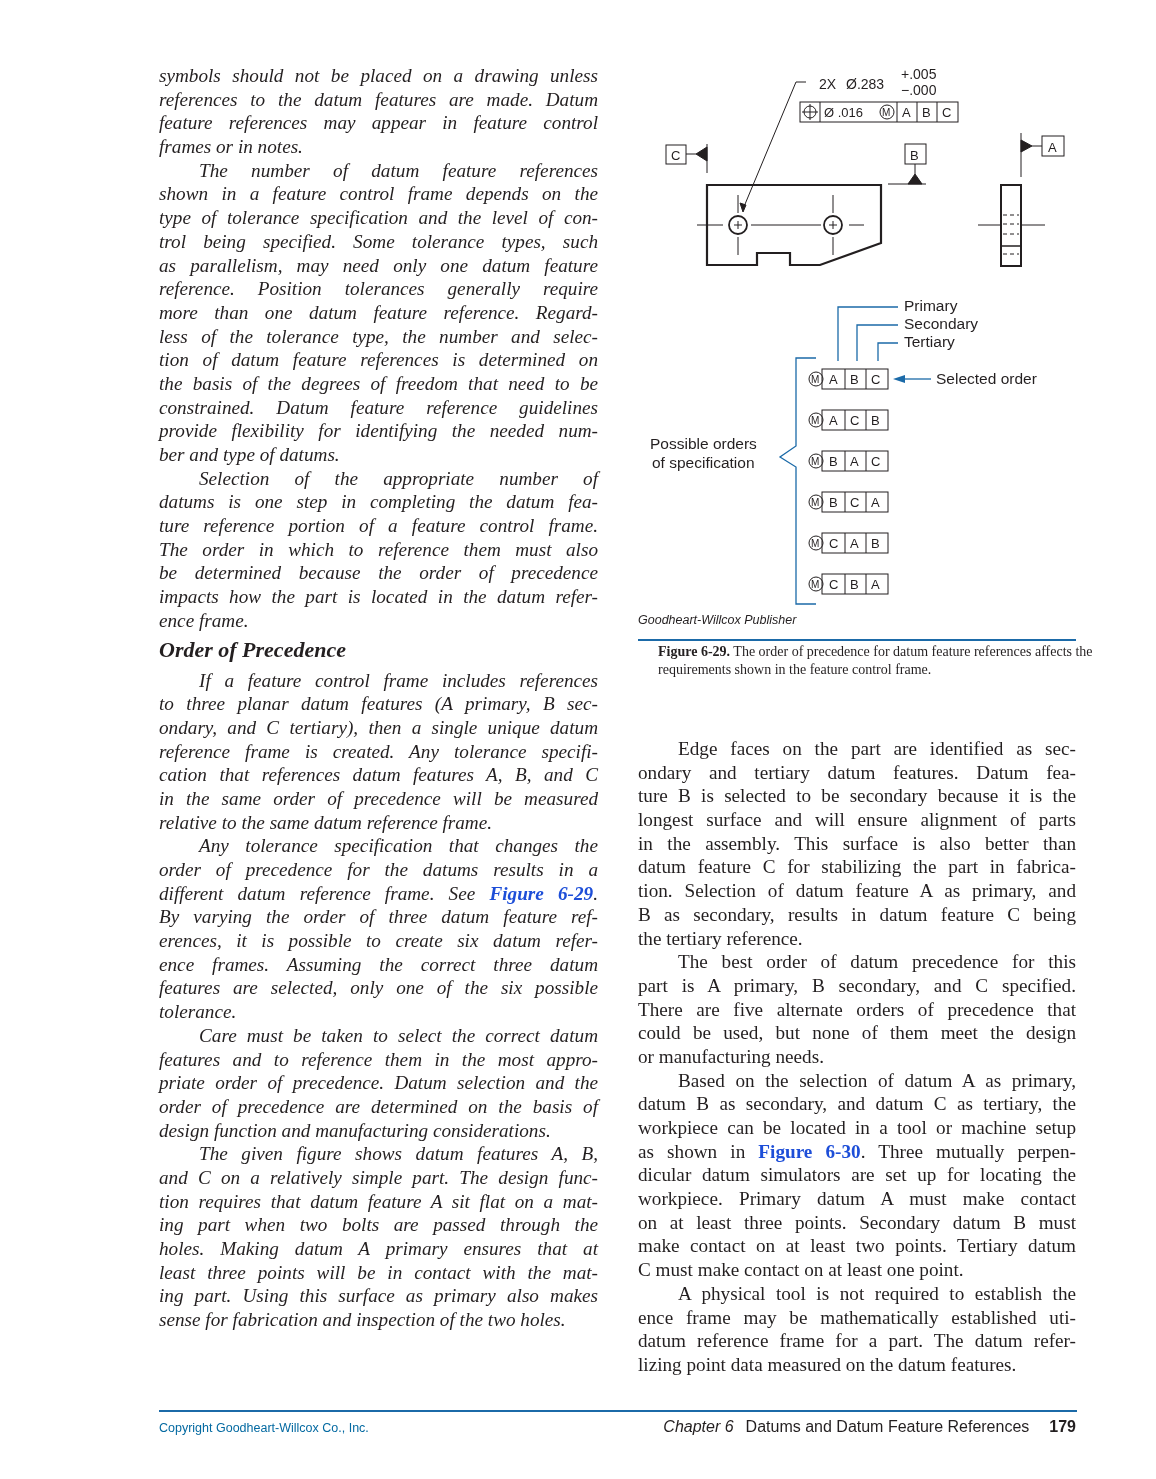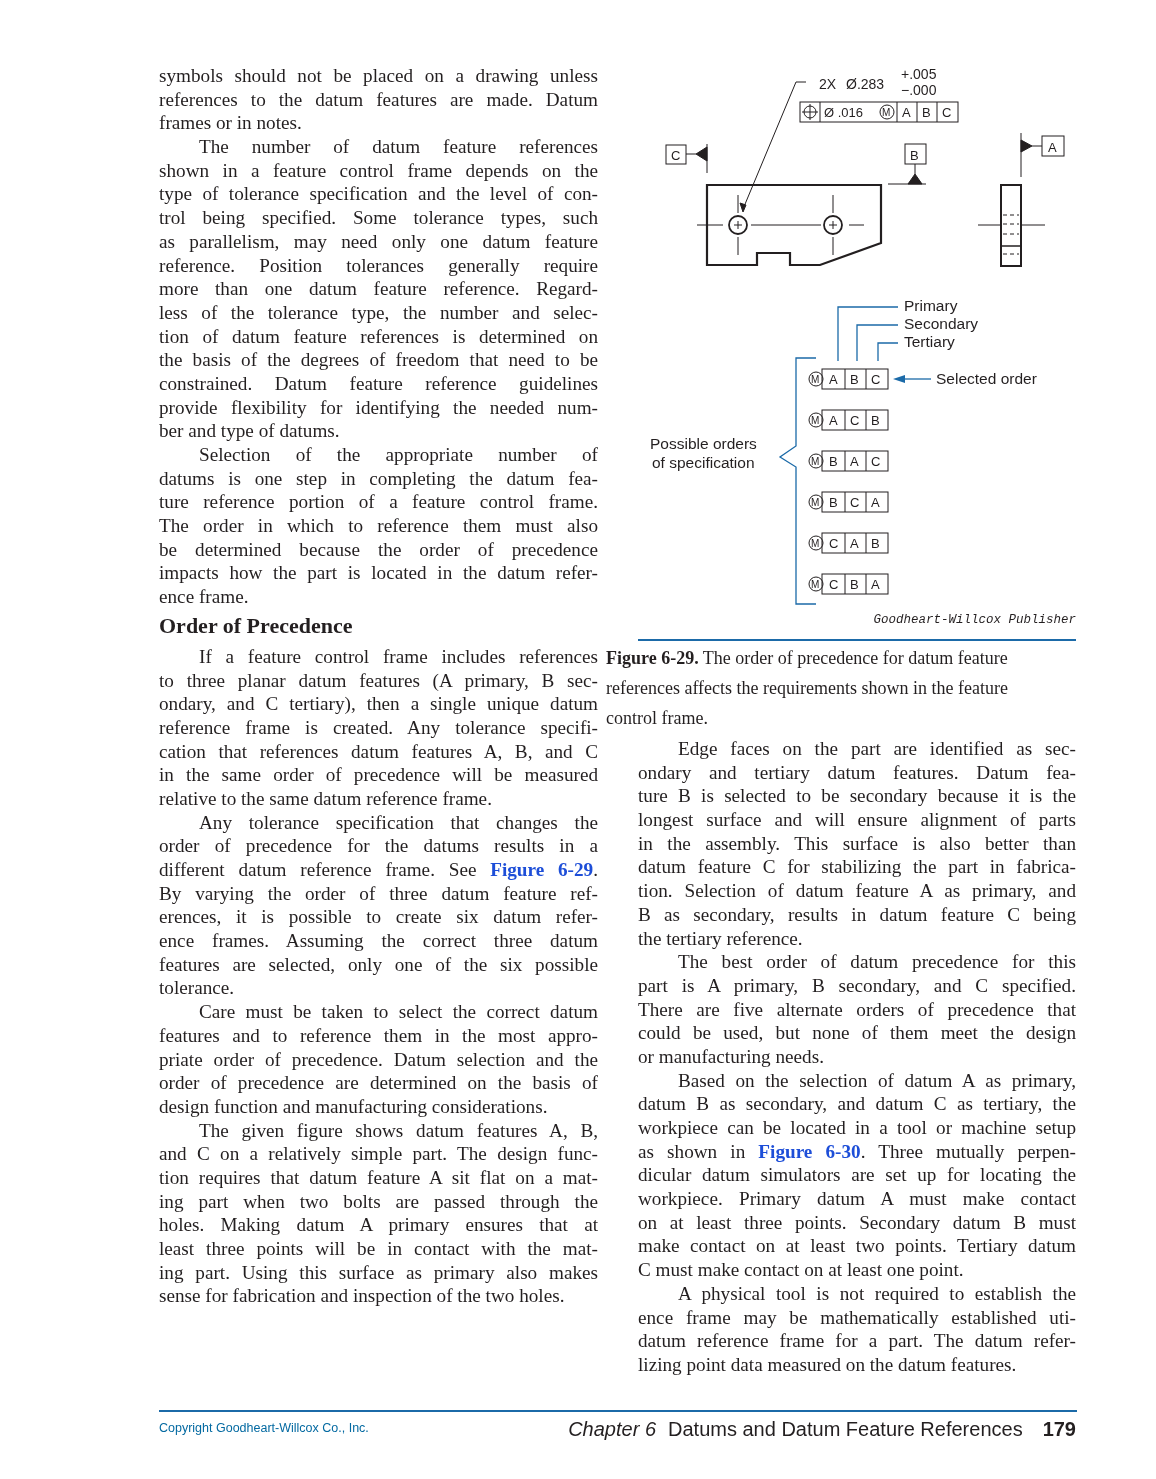--- a/index.html
+++ b/index.html
@@ -1,43 +1,44 @@
 <!DOCTYPE html>
 <html><head>
 <meta charset="utf-8">
 <style>
   html, body { margin: 0; padding: 0; background: #ffffff; }
   body { width: 1156px; height: 1479px; position: relative; overflow: hidden; color: #231f20; }
   .col { position: absolute; font-family: "Liberation Serif", "DejaVu Serif", serif; font-size: 19.2px; line-height: 23.7px; }
-  .col-left { left: 159px; top: 64px; width: 439px; }
+  .col-left { left: 159px; top: 64px; width: 439px; font-style: italic; }
   .col-right { left: 638px; top: 725px; width: 438px; margin-top: 12px; }
   .line { display: block; text-align: justify; text-align-last: justify; white-space: nowrap; height: 23.7px; }
   .line.last { text-align-last: left; }
   .line.indent { padding-left: 40px; }
   .heading { font-family: "Liberation Serif", serif; font-weight: bold; font-size: 22px; line-height: 26px; margin: 4px 0 6px 0; display:block; }
   .link { color: #1d4ed8; font-weight: bold; }
   .figure { position: absolute; left: 638px; top: 56px; width: 440px; height: 560px; }
-  .credit { position: absolute; left: 638px; top: 613px; width: 438px; text-align: right; font-family: Liberation Mono, monospace; font-style: italic; font-size: 12.5px; color: #231f20; }
+  .credit { position: absolute; left: 638px; top: 613px; width: 438px; text-align: left; font-family: Liberation Sans, sans-serif; font-style: italic; font-size: 12.5px; color: #231f20; }
   .caption-rule { position: absolute; left: 638px; top: 639px; width: 438px; height: 0; border-top: 2px solid #1b6aa8; }
-  .caption { position: absolute; left: 606px; top: 643px; width: 438px; font-family: "Liberation Serif", serif; font-size: 18px; line-height: 30px; }
+  .caption { position: absolute; left: 658px; top: 643px; width: 438px; font-family: "Liberation Serif", serif; font-size: 14px; line-height: 18px; }
   .caption b { font-weight: bold; }
   .footer-rule { position: absolute; left: 159px; top: 1410px; width: 918px; height: 0; border-top: 2px solid #1b6aa8; }
   .footer-left { position: absolute; left: 159px; top: 1421px; font-family: "Liberation Sans", sans-serif; font-size: 12.5px; color: #0369a1; }
-  .footer-right { position: absolute; right: 80px; top: 1418px; font-family: "Liberation Sans", sans-serif; font-size: 20px; color: #231f20; white-space: nowrap; }
+  .footer-right { position: absolute; right: 80px; top: 1418px; font-family: "Liberation Sans", sans-serif; font-size: 16px; color: #231f20; white-space: nowrap; }
   .footer-right .chap { font-style: italic; margin-right: 12px; }
   .footer-right .pnum { font-weight: bold; margin-left: 20px; }
   svg text { font-family: "Liberation Sans", "DejaVu Sans", sans-serif; }
 </style>
 </head>
 <body>
 
 <div class="col col-left">
   <div id="p-intro">
       <span class="line">symbols should not be placed on a drawing unless</span>
       <span class="line">references to the datum features are made. Datum</span>
+      <span class="line">feature references may appear in feature control</span>
       <span class="line last">frames or in notes.</span>
     </div>
   <div id="p2">
       <span class="line indent">The number of datum feature references</span>
       <span class="line">shown in a feature control frame depends on the</span>
       <span class="line">type of tolerance specification and the level of con-</span>
       <span class="line">trol being specified. Some tolerance types, such</span>
       <span class="line">as parallelism, may need only one datum feature</span>
       <span class="line">reference. Position tolerances generally require</span>
       <span class="line">more than one datum feature reference. Regard-</span>

